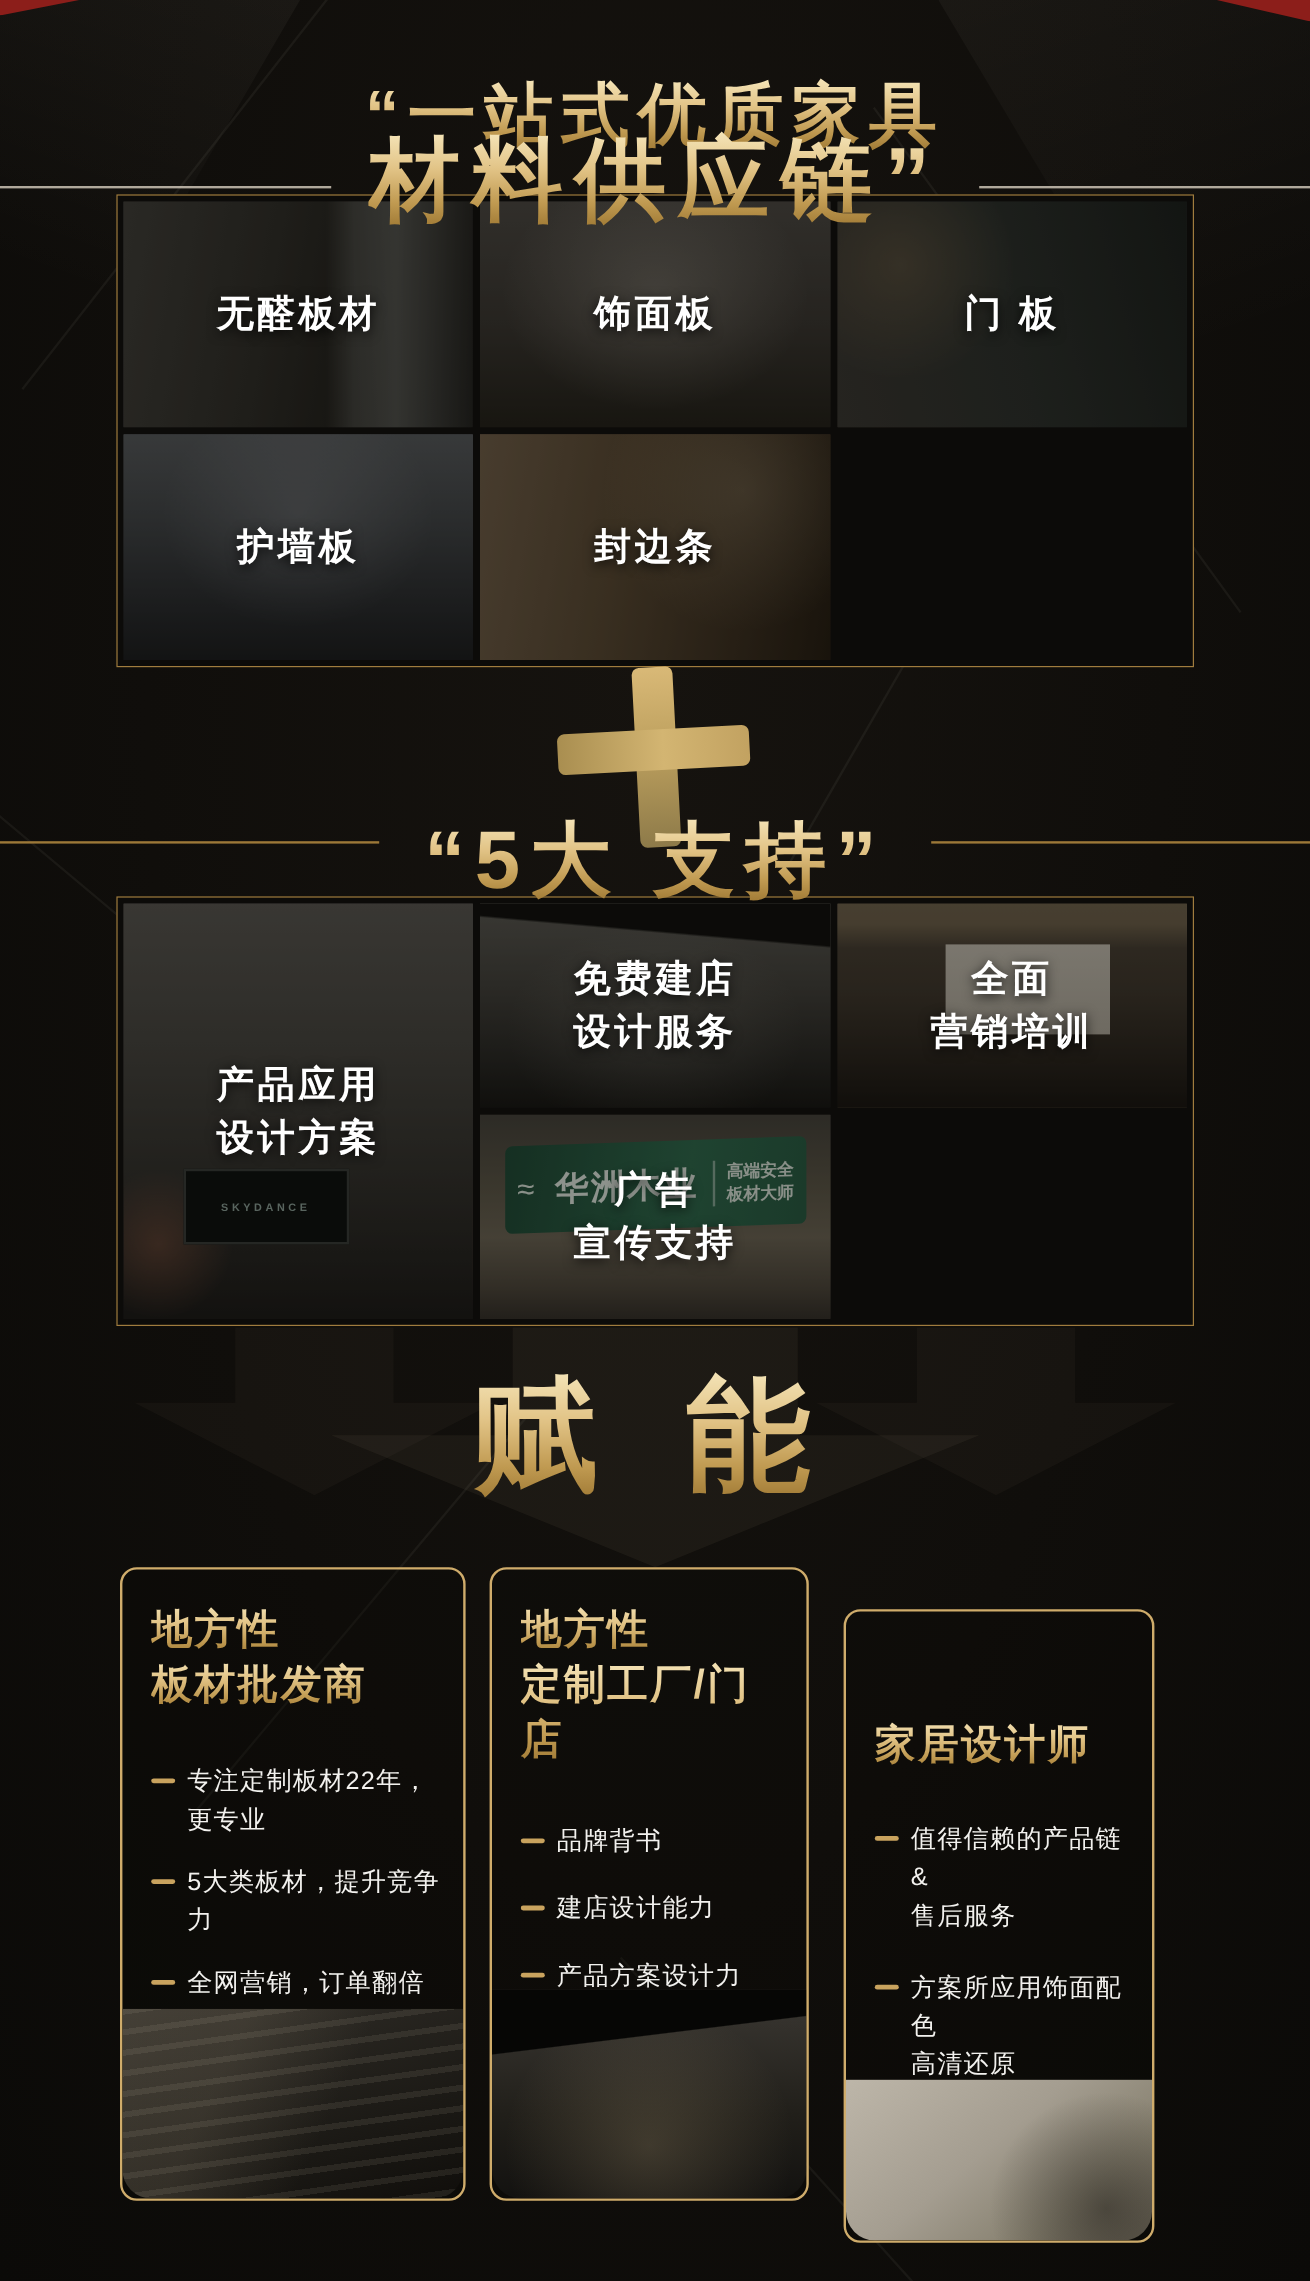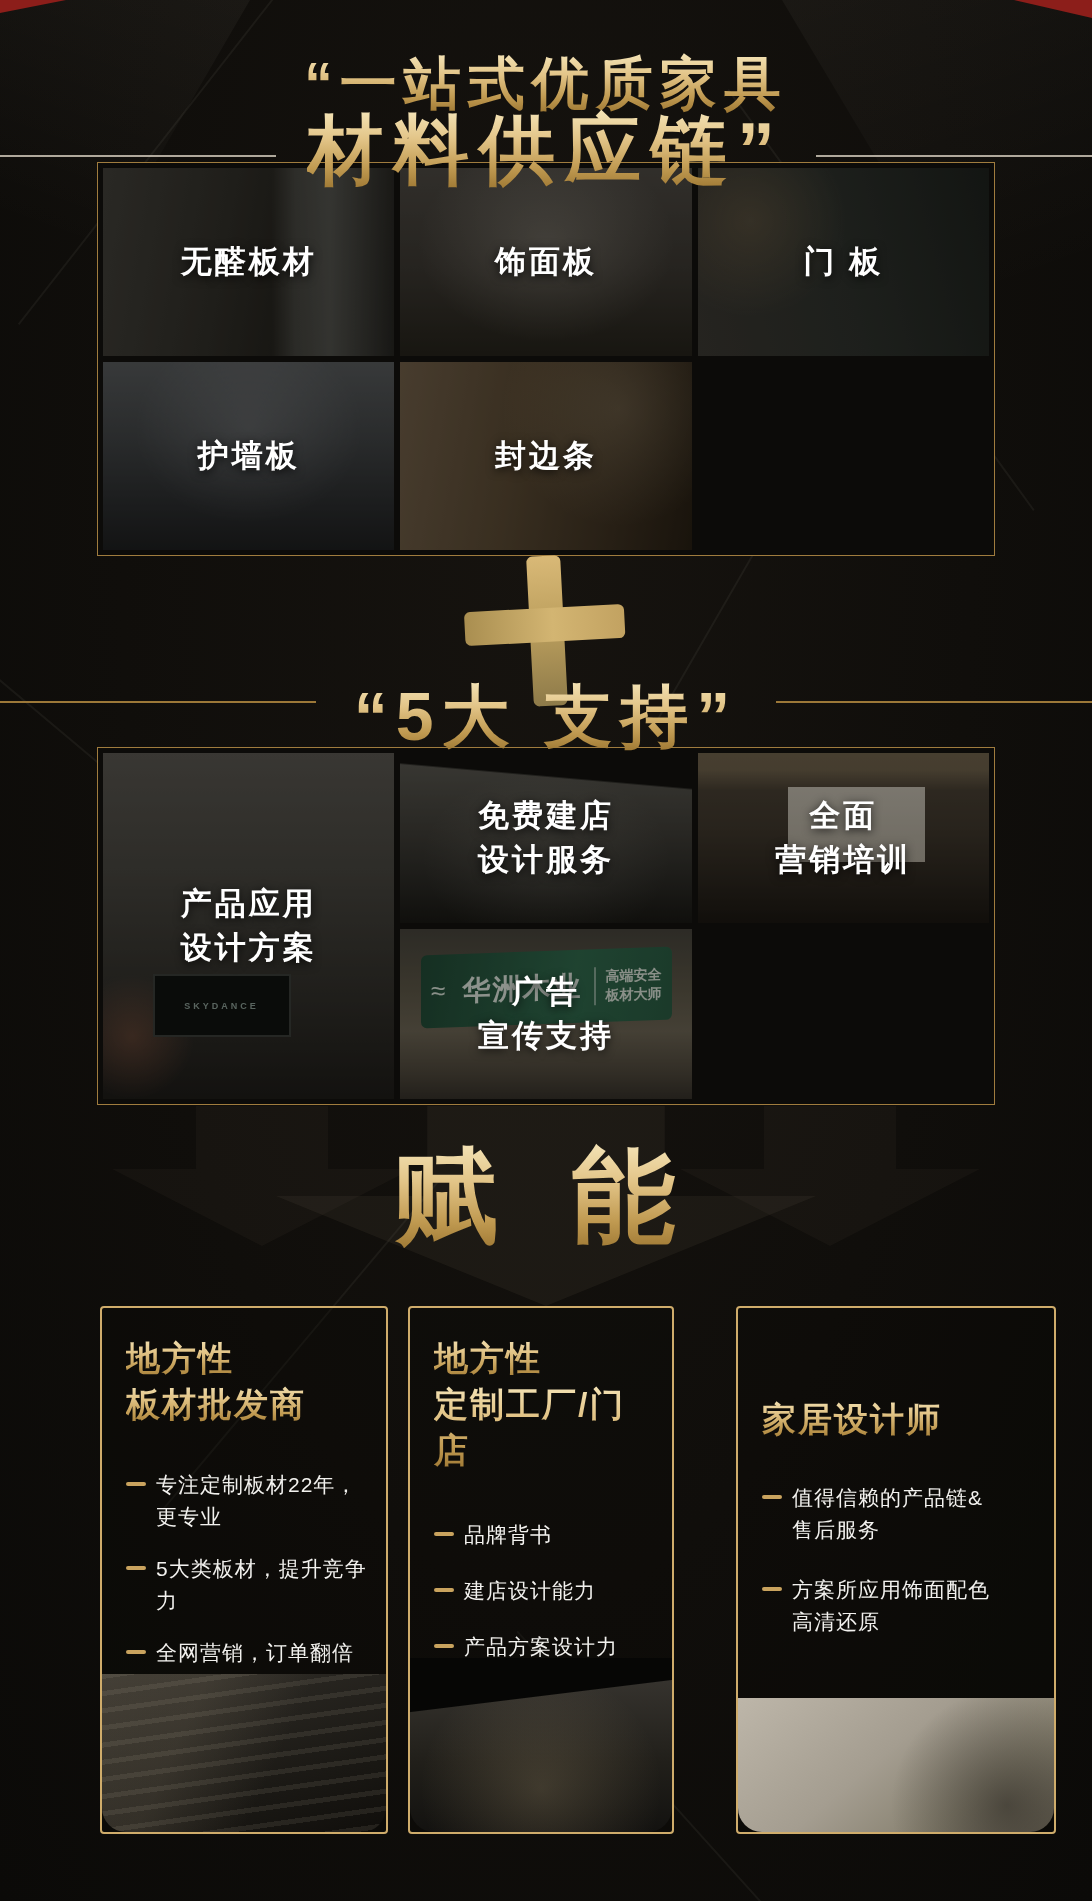--- a/index.html
+++ b/index.html
@@ -21,21 +21,21 @@
   .shade-tr{right:0;top:0;width:310px;height:520px;background:linear-gradient(160deg,rgba(255,245,225,0.04),transparent 60%);clip-path:polygon(0 0,100% 0,100% 100%);}
   .corner-red{position:absolute;top:0;background:#8c1e1a;}
   .corner-red-l{left:0;width:66px;height:13px;clip-path:polygon(0 0,100% 0,0 100%);}
   .corner-red-r{right:0;width:78px;height:18px;clip-path:polygon(0 0,100% 0,100% 100%);}
   
   .gt{
     background:linear-gradient(180deg,#f6e7bc 0%,#e2c487 38%,#c09a51 72%,#9a7430 100%);
     -webkit-background-clip:text;background-clip:text;color:transparent;
   }
   
-  .hdr-l1{position:absolute;left:0;right:0;top:46px;text-align:center;font-size:57px;font-weight:bold;letter-spacing:7px;z-index:3;}
+  .hdr-l1{position:absolute;left:0;right:0;top:58px;text-align:center;font-size:57px;font-weight:bold;letter-spacing:7px;z-index:3;}
   .hdr-l2{position:absolute;left:0;right:0;top:100px;text-align:center;font-size:76px;font-weight:bold;letter-spacing:10px;z-index:3;}
   .hline{position:absolute;top:155px;height:2px;background:rgba(216,208,192,0.8);z-index:2;}
   .hline-l{left:0;width:276px;}
   .hline-r{right:0;width:276px;}
   
   .grid{position:absolute;left:97px;width:898px;border:1px solid #a07c3e;background:#0c0b09;
         padding:5px;display:grid;grid-template-columns:repeat(3,1fr);gap:6px;box-sizing:border-box;}
   .grid1{top:162px;height:394px;grid-template-rows:1fr 1fr;}
   .grid2{top:747px;height:358px;grid-template-rows:1fr 1fr;}
   .cell{position:relative;overflow:hidden;display:flex;align-items:center;justify-content:center;}
@@ -91,25 +91,25 @@
   .gline-l{left:0;width:316px;}
   .gline-r{right:0;width:316px;}
   
   .empower{position:absolute;left:0;top:1103px;width:1092px;height:210px;}
   .arrow{position:absolute;clip-path:polygon(28% 0,72% 0,72% 45%,100% 45%,50% 100%,0 45%,28% 45%);}
   .arrow-c{left:276px;top:3px;width:540px;height:200px;background:rgba(226,208,168,0.05);}
   .arrow-l{left:112px;top:3px;width:300px;height:140px;background:rgba(226,208,168,0.035);}
   .arrow-r{right:112px;top:3px;width:300px;height:140px;background:rgba(226,208,168,0.035);}
   .empower-title{position:absolute;left:0;right:0;top:25px;text-align:center;font-size:104px;font-weight:bold;letter-spacing:22px;z-index:2;}
   
-  .card{position:absolute;top:1306px;height:528px;border:2px solid #cfac6b;border-radius:4px;
+  .card{position:absolute;top:1306px;height:528px;border:2px solid #cfac6b;border-radius:14px;
         box-sizing:border-box;background:rgba(8,7,5,0.25);overflow:hidden;}
   .card1{left:100px;width:288px;}
   .card2{left:408px;width:266px;}
-  .card3{left:736px;width:320px;}
+  .card3{left:703px;width:259px;margin-top:35px;}
   .card h3{margin:27px 24px 0;font-size:34px;line-height:46px;letter-spacing:2px;font-weight:bold;}
   .card h3 span{display:block;}
   .card3 h3{margin-top:88px;}
   .card ul{list-style:none;margin:42px 0 0;padding:0 16px 0 24px;}
   .card2 ul{margin-top:46px;}
   .card3 ul{margin-top:40px;}
   .card li{display:flex;margin-bottom:20px;}
   .card2 li{margin-bottom:24px;}
   .card3 li{margin-bottom:28px;}
   .dash{flex:0 0 20px;height:4px;border-radius:2px;background:#c9a35e;margin:13px 10px 0 0;}

